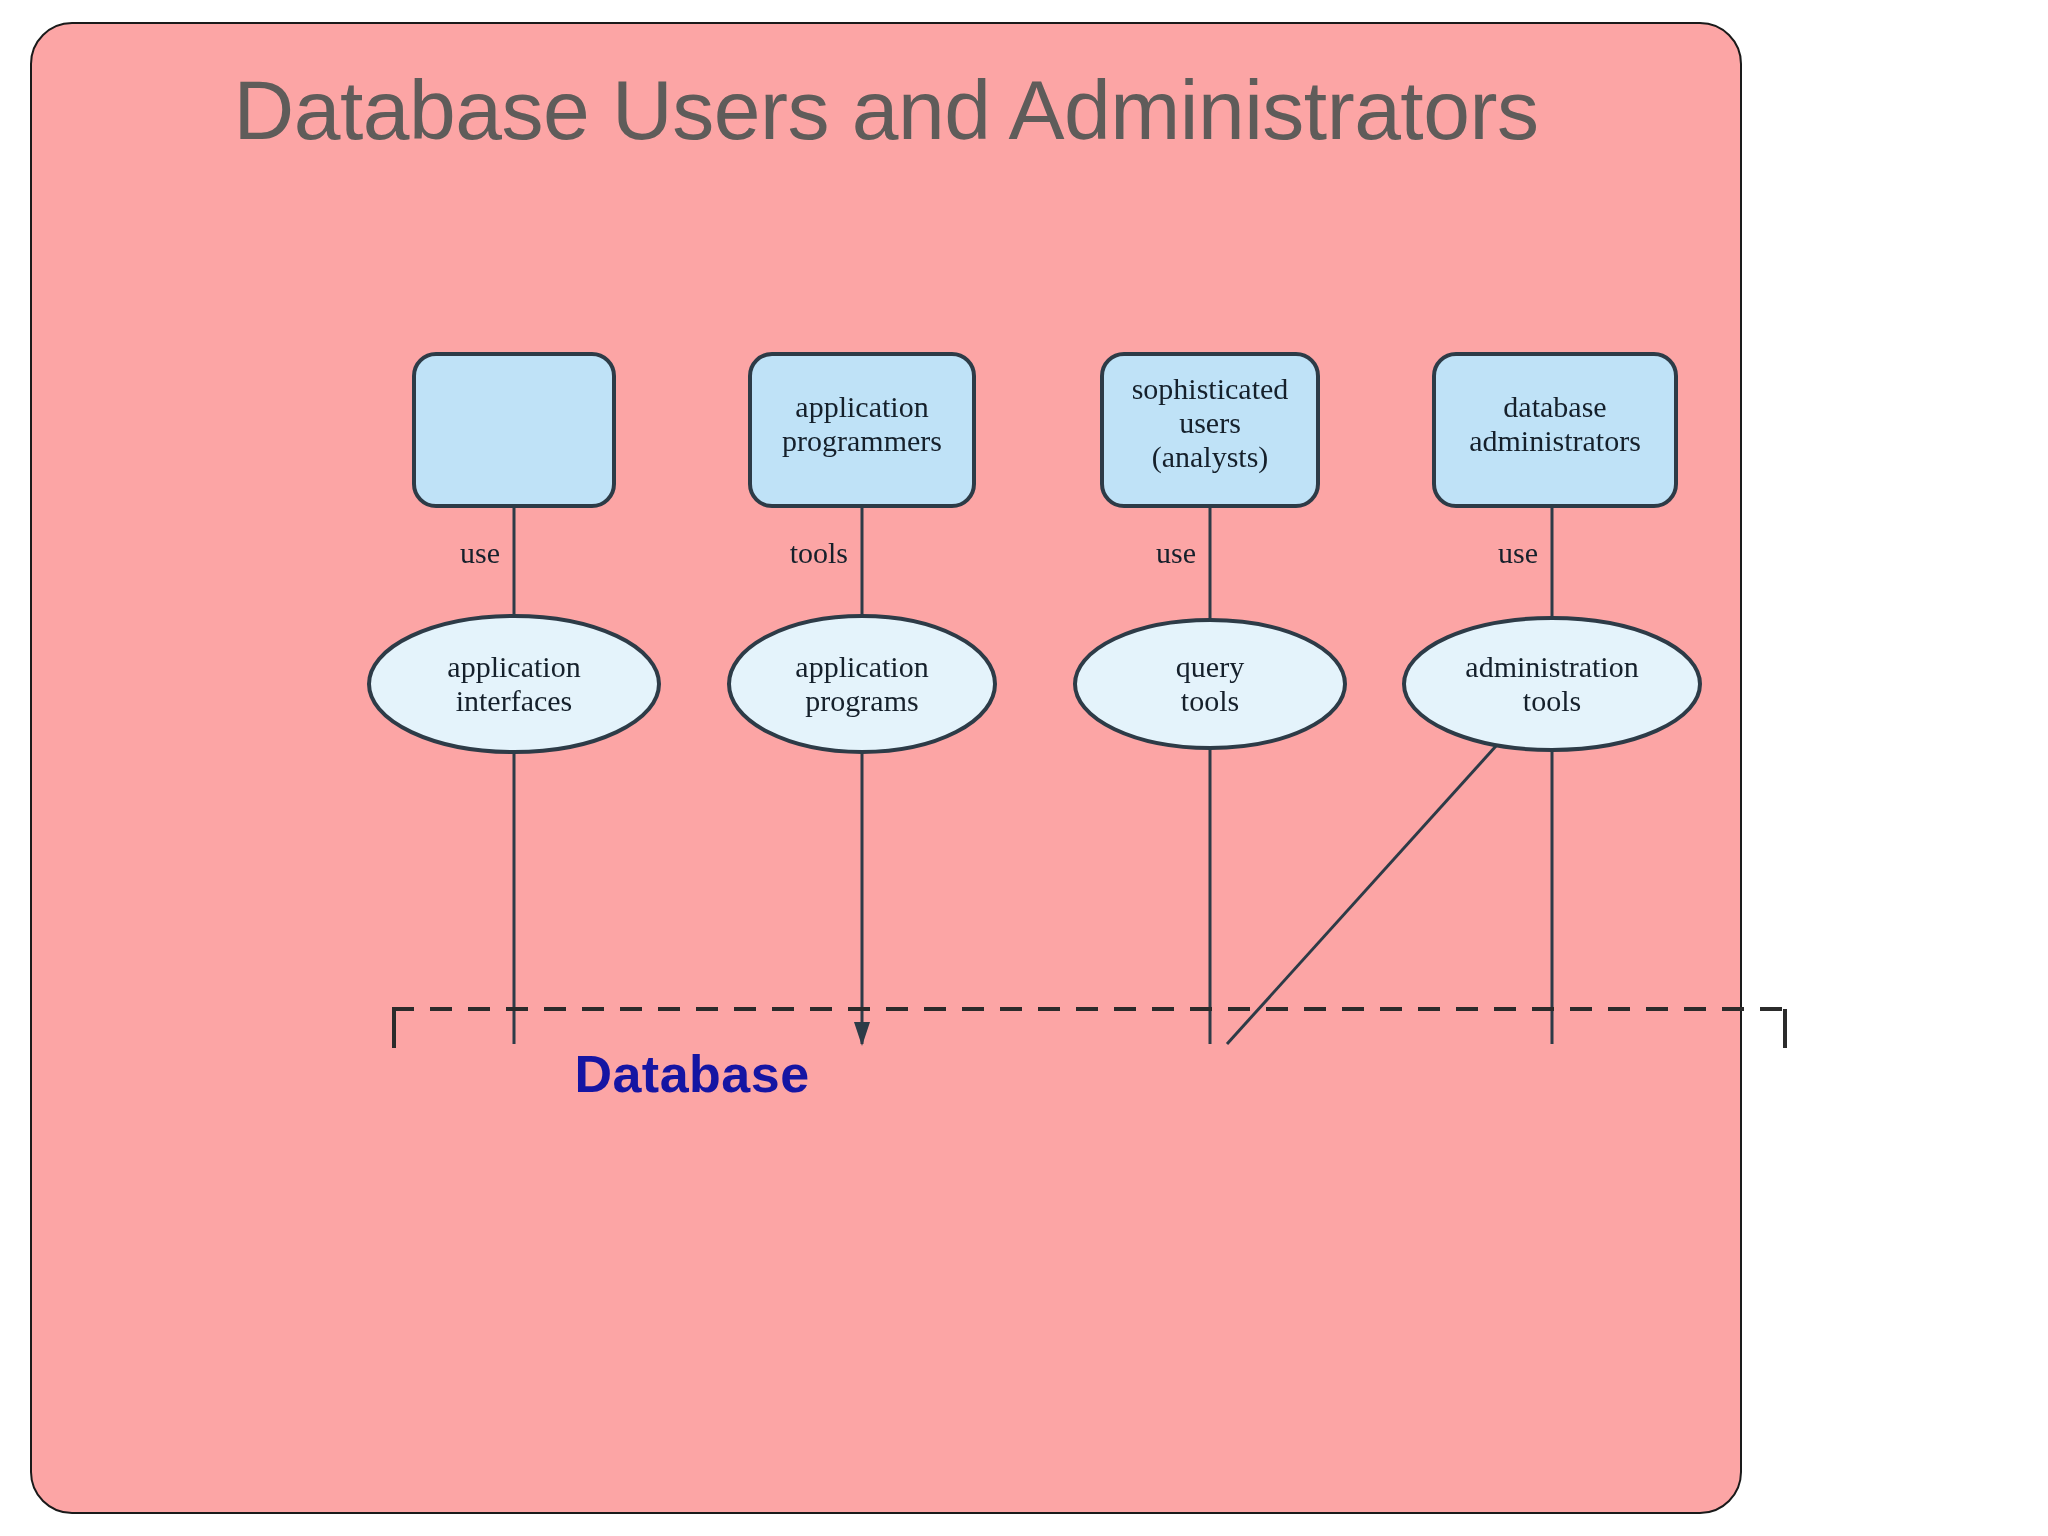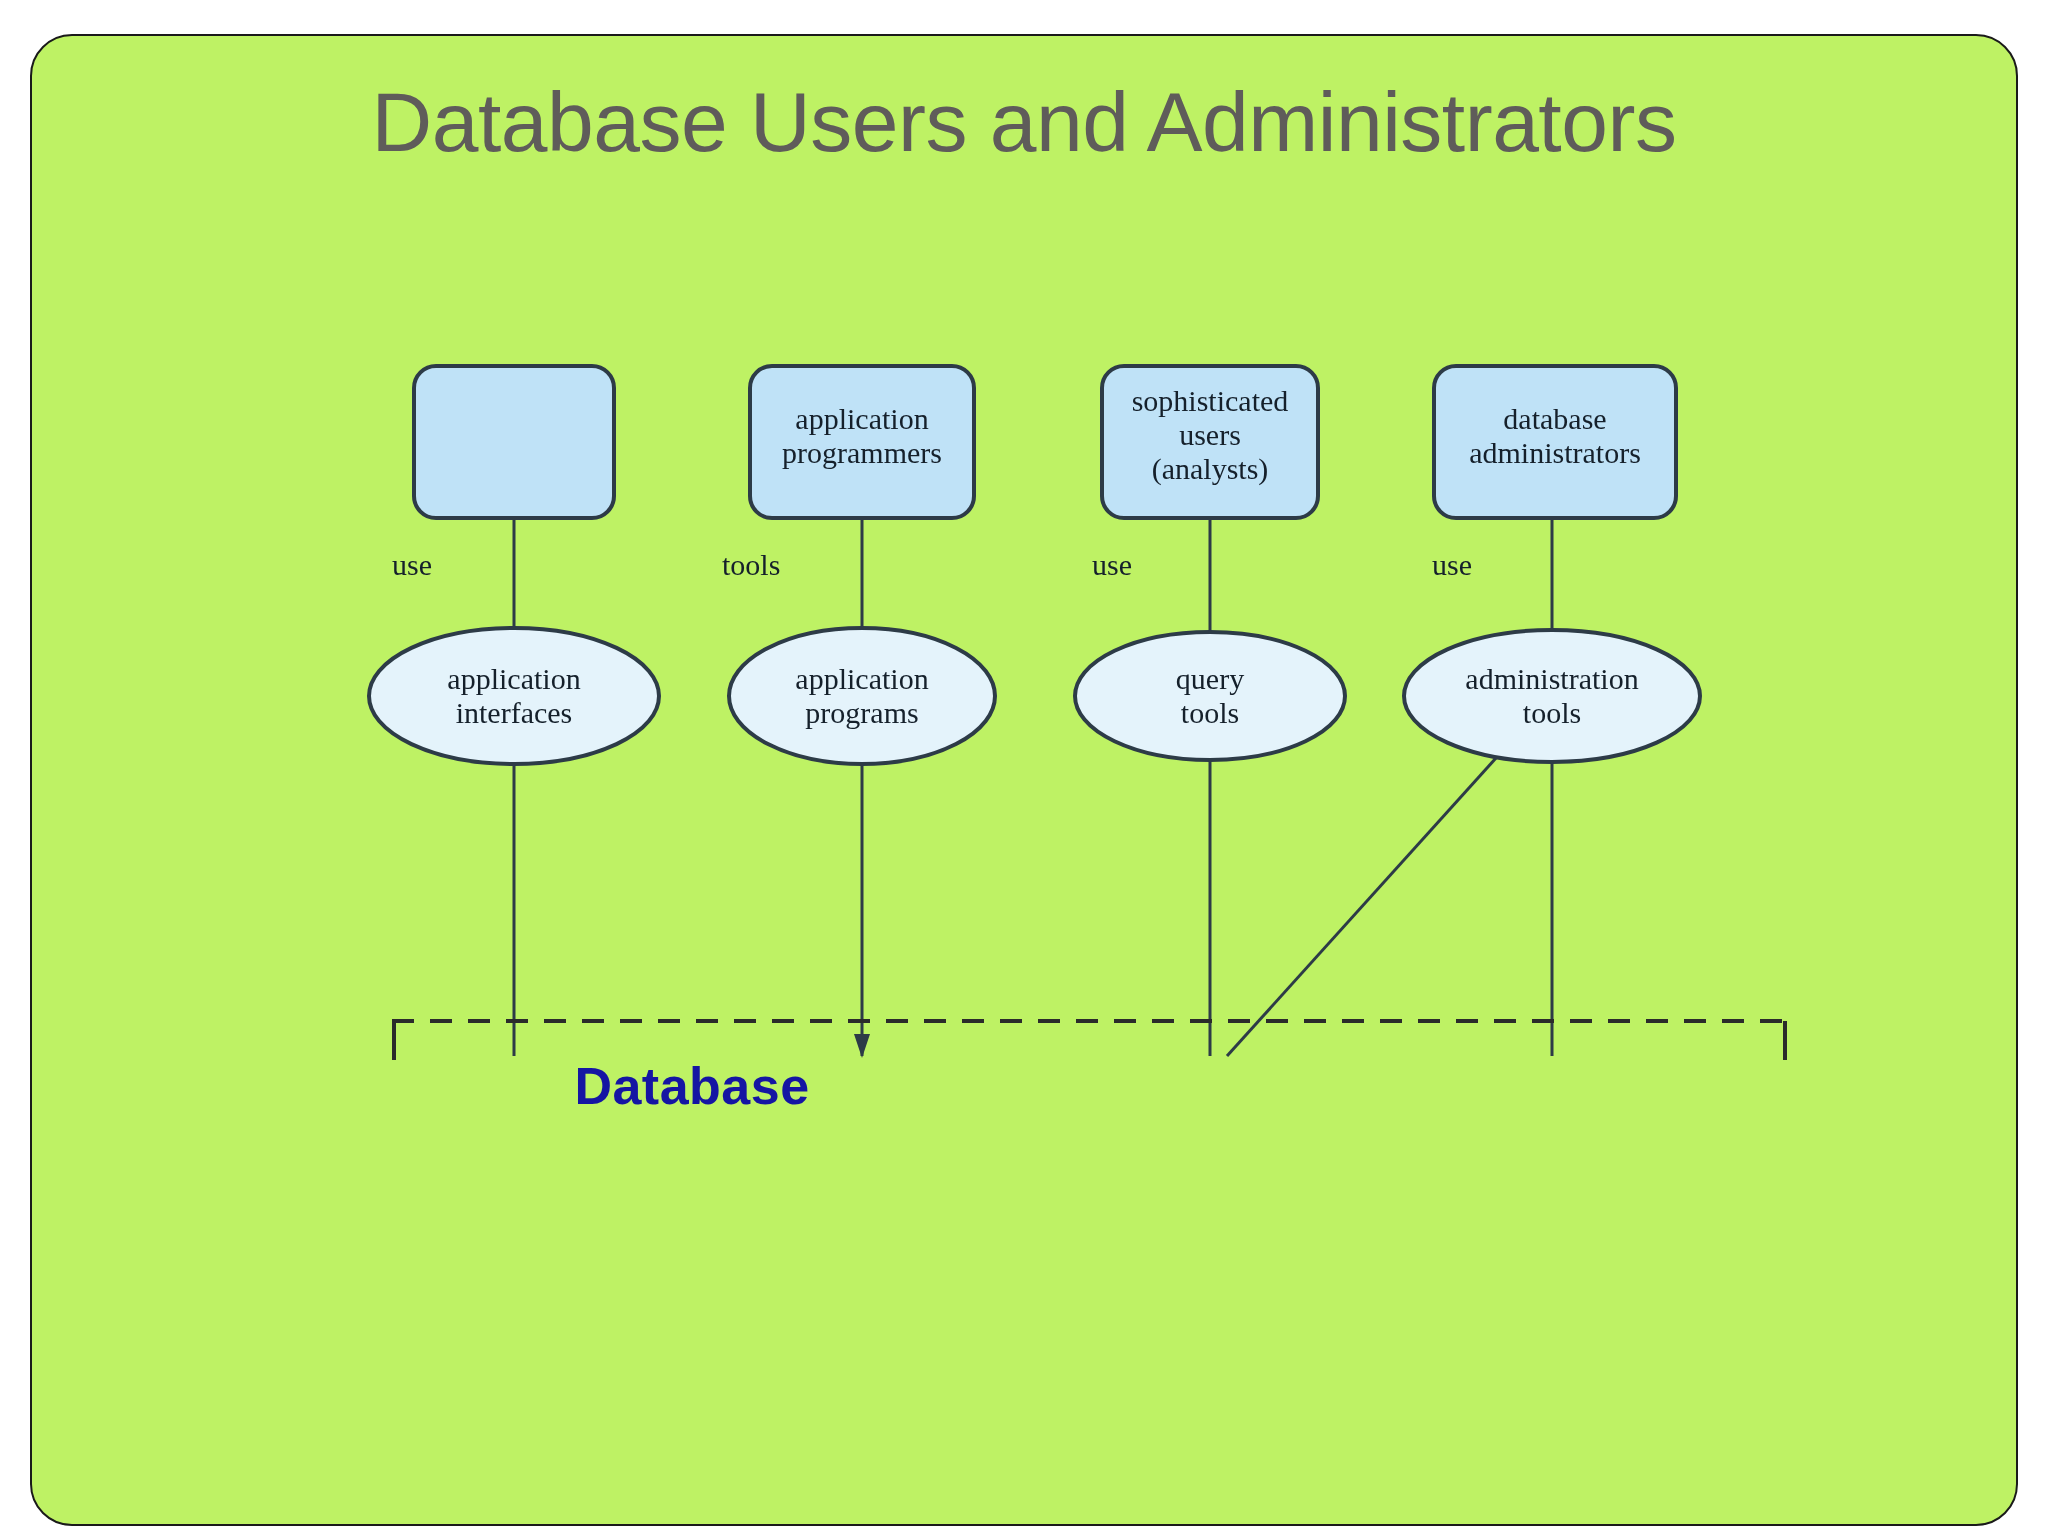--- a/index.html
+++ b/index.html
@@ -12,27 +12,26 @@
     height: 1536px;
     font-family: "Liberation Sans", sans-serif;
     overflow: hidden;
   }
 
   
   #slide {
     position: absolute;
     left: 30px;
     top: 22px;
-    width: 1988px;
+    width: 1712px;
     height: 1492px;
     box-sizing: border-box;
     border: 2px solid #1a1a1a;
     border-radius: 42px;
-    background: #bef264;
-    margin-top: 12px;
+    background: #fca5a5;
   }
 
   
   #slide-title {
     position: absolute;
     left: 0;
     top: 42px;
     width: 100%;
     text-align: center;
     font-family: "Liberation Sans", sans-serif;
@@ -72,21 +71,21 @@
   }
 
   .box-text  { font-size: 30px; }
   .oval-text { font-size: 30px; }
 
   .edge-label {
     position: absolute;
     font-family: "Liberation Serif", serif;
     font-size: 30px;
     color: #15202b;
-    text-align: left;
+    text-align: right;
     white-space: nowrap;
   }
 
   
   #db-caption {
     position: absolute;
     left: 0;
     top: 1020px;
     width: 1320px;
     text-align: center;

